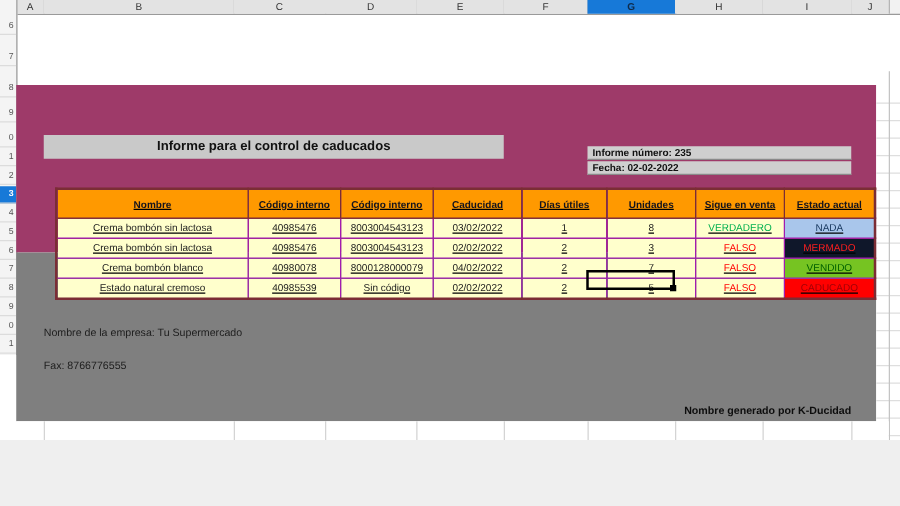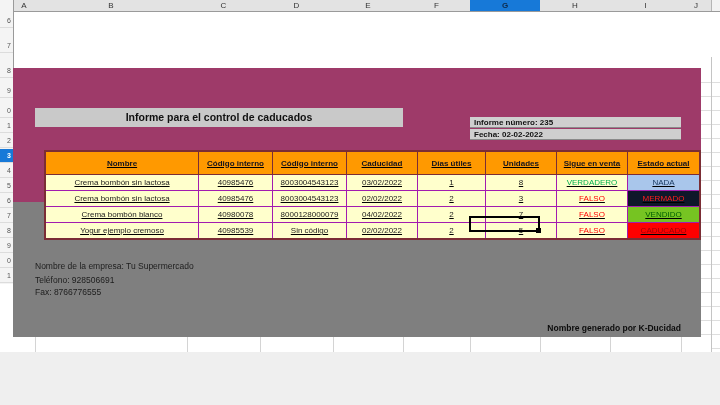--- a/index.html
+++ b/index.html
@@ -182,34 +182,33 @@
         <td>Crema bombón blanco</td>
         <td>40980078</td>
         <td>8000128000079</td>
         <td>04/02/2022</td>
         <td>2</td>
         <td>7</td>
         <td class="status-cell" style="color: rgb(255, 0, 0);">FALSO</td>
         <td class="status-cell" style="background: rgb(118, 196, 34); color: rgb(0, 97, 0);">VENDIDO</td>
       </tr>
       <tr>
-        <td>Yogur ejemplo cremoso</td>
+        <td>Estado natural cremoso</td>
         <td>40985539</td>
         <td>Sin código</td>
         <td>02/02/2022</td>
         <td>2</td>
         <td>5</td>
         <td class="status-cell" style="color: rgb(255, 0, 0);">FALSO</td>
         <td class="status-cell" style="background: rgb(255, 0, 0); color: rgb(156, 0, 6);">CADUCADO</td>
       </tr>
     </tbody>
   </table>
 
   <div id="selcell" class="abs">
     <div id="selhandle"></div>
   </div>
 
   <div class="abs foot-line" style="top:260px;">Nombre de la empresa: Tu Supermercado</div>
-  <div class="abs foot-line" style="top:274px;">Teléfono: 928506691</div>
   <div class="abs foot-line" style="top:286px;">Fax: 8766776555</div>
   <div id="generated" class="abs">Nombre generado por K-Ducidad</div>
 
 </div>
 
 </body></html>

